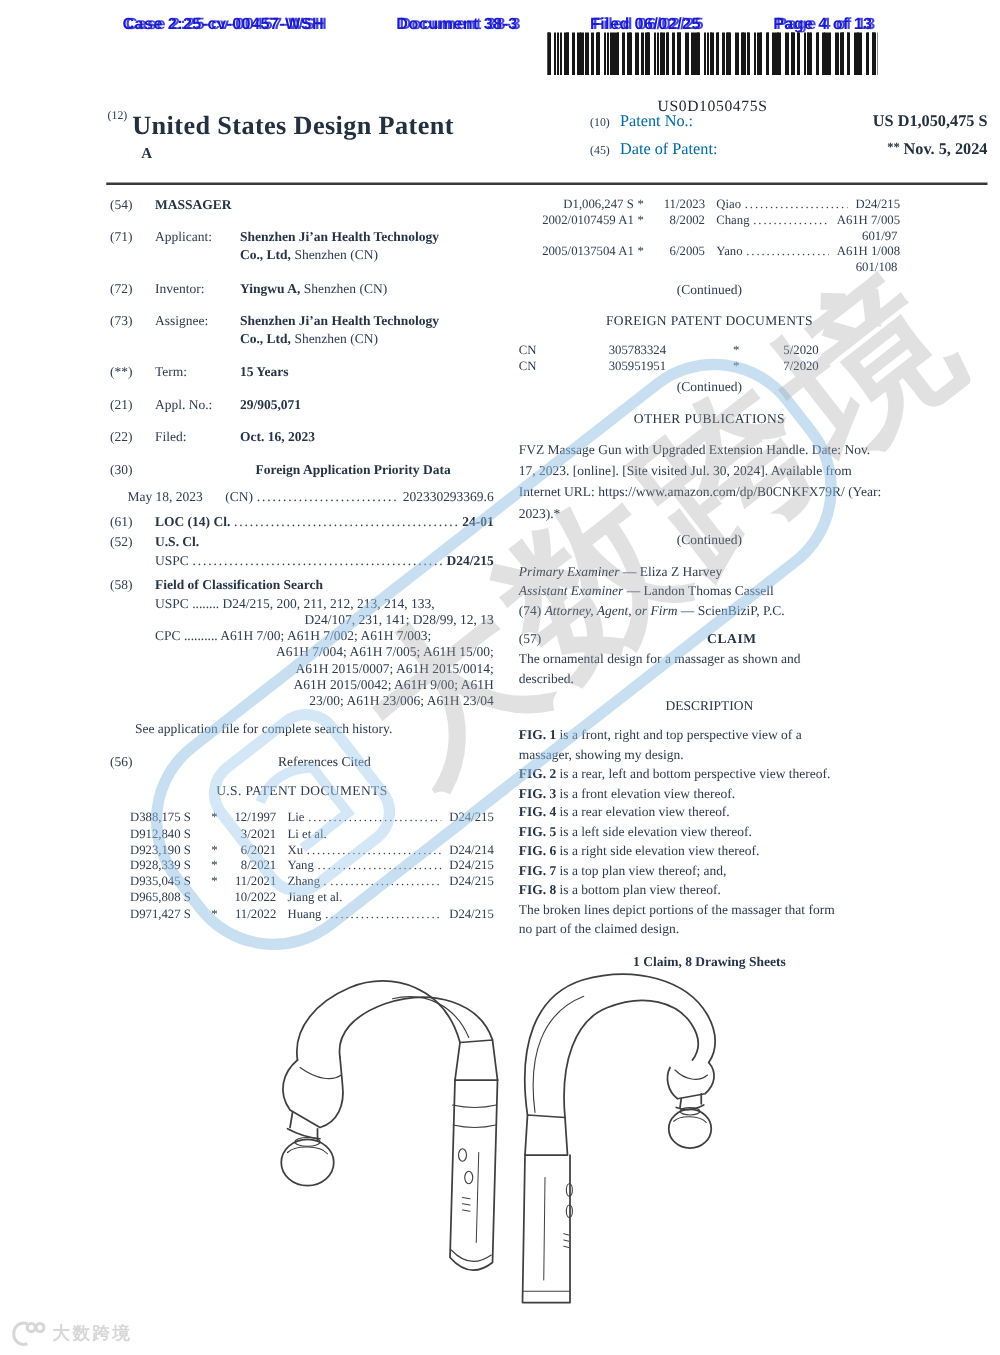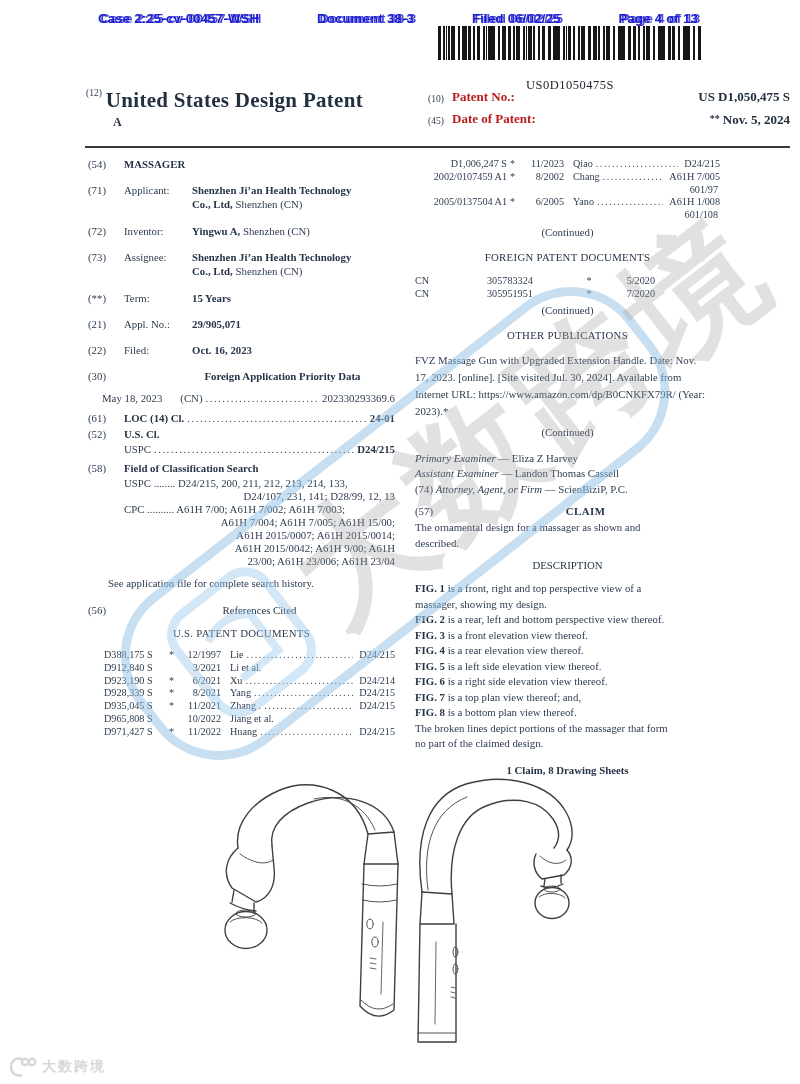--- a/index.html
+++ b/index.html
@@ -12,29 +12,29 @@
              text-shadow:2.5px 0 0 rgba(26,26,206,0.8);letter-spacing:.3px;white-space:nowrap;}
   .barcode{position:absolute;left:438px;top:26px;width:264px;height:34px;
            background-image:
              repeating-linear-gradient(90deg,#161616 0 2px,transparent 2px 5px),
              repeating-linear-gradient(90deg,#161616 0 1px,transparent 1px 8px),
              repeating-linear-gradient(90deg,#161616 0 3px,transparent 3px 13px);}
   .barcode-caption{position:absolute;left:438px;top:78px;width:264px;text-align:center;
                    font-size:12.5px;color:#20262e;letter-spacing:.5px;}
 
   
-  .title-block{position:absolute;top:88px;left:86px;width:704px;display:flex;}
+  .title-block{position:absolute;top:88px;left:86px;width:704px;display:flex;gap:44px;}
   .tb-left{width:336px;}
   .tb-code{font-size:9.5px;vertical-align:top;}
   .tb-title{font-size:21px;font-weight:bold;letter-spacing:.3px;color:#22303f;}
   .tb-inventor{font-weight:bold;font-size:12px;margin:2px 0 0 27px;color:#22303f;}
   .tb-right{margin-left:6px;flex:1;font-size:13px;}
   .tb-row{display:flex;line-height:17px;margin-bottom:2px;}
   .tb-row .tb-code{width:24px;padding-top:3px;}
-  .tb-label{font-weight:bold;width:110px;color:#b91c1c;}
+  .tb-label{font-weight:normal;width:110px;color:#0369a1;}
   .tb-value{font-weight:bold;flex:1;text-align:right;color:#22303f;white-space:nowrap;}
   .star-pre{font-size:10px;vertical-align:2px;padding-right:3px;}
   .rule{position:absolute;top:146px;left:85px;width:705px;height:2px;background:#3a3a3a;}
 
   
   .columns{position:absolute;top:158px;left:88px;width:632px;display:grid;
            grid-template-columns:307px 305px;column-gap:20px;font-size:10.8px;line-height:13px;}
   .b{font-weight:bold;color:#263447;}
   .field{display:flex;margin-bottom:13px;}
   .fcode{flex:0 0 36px;}

